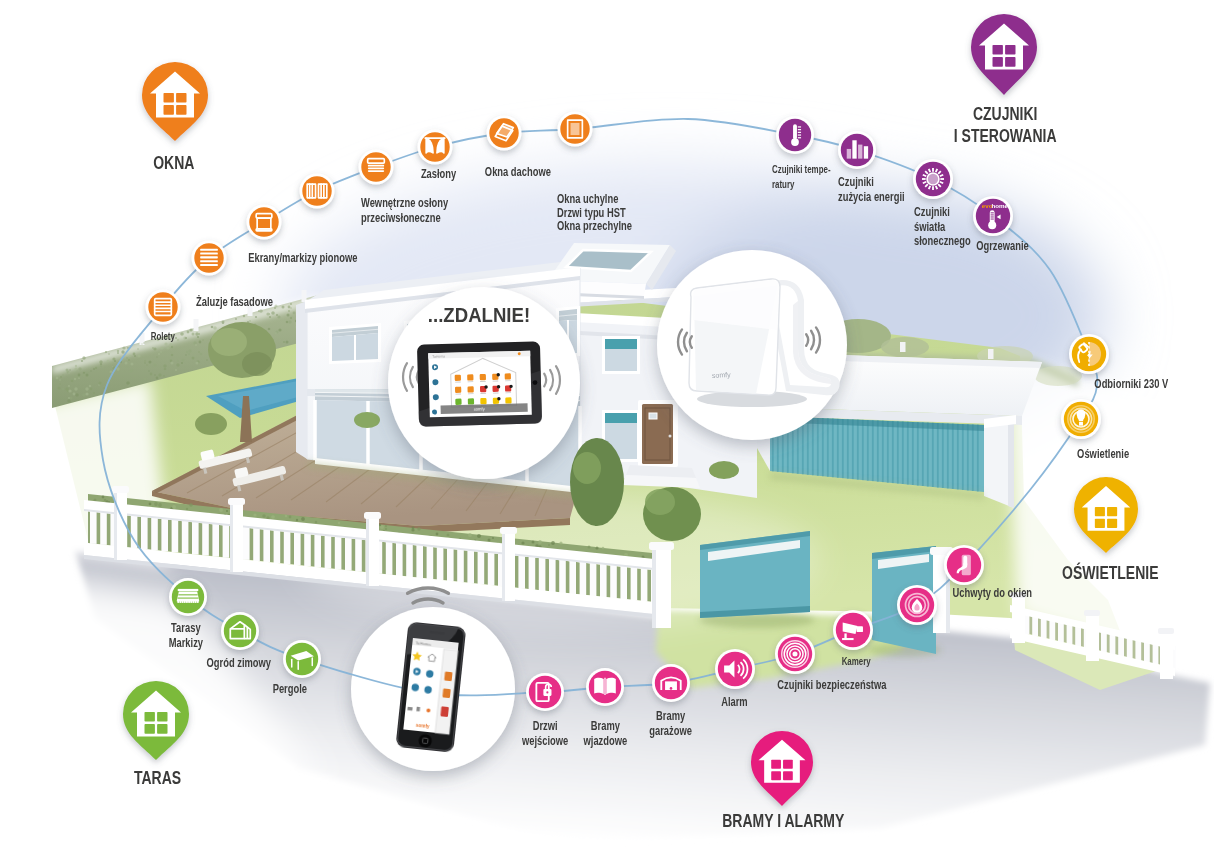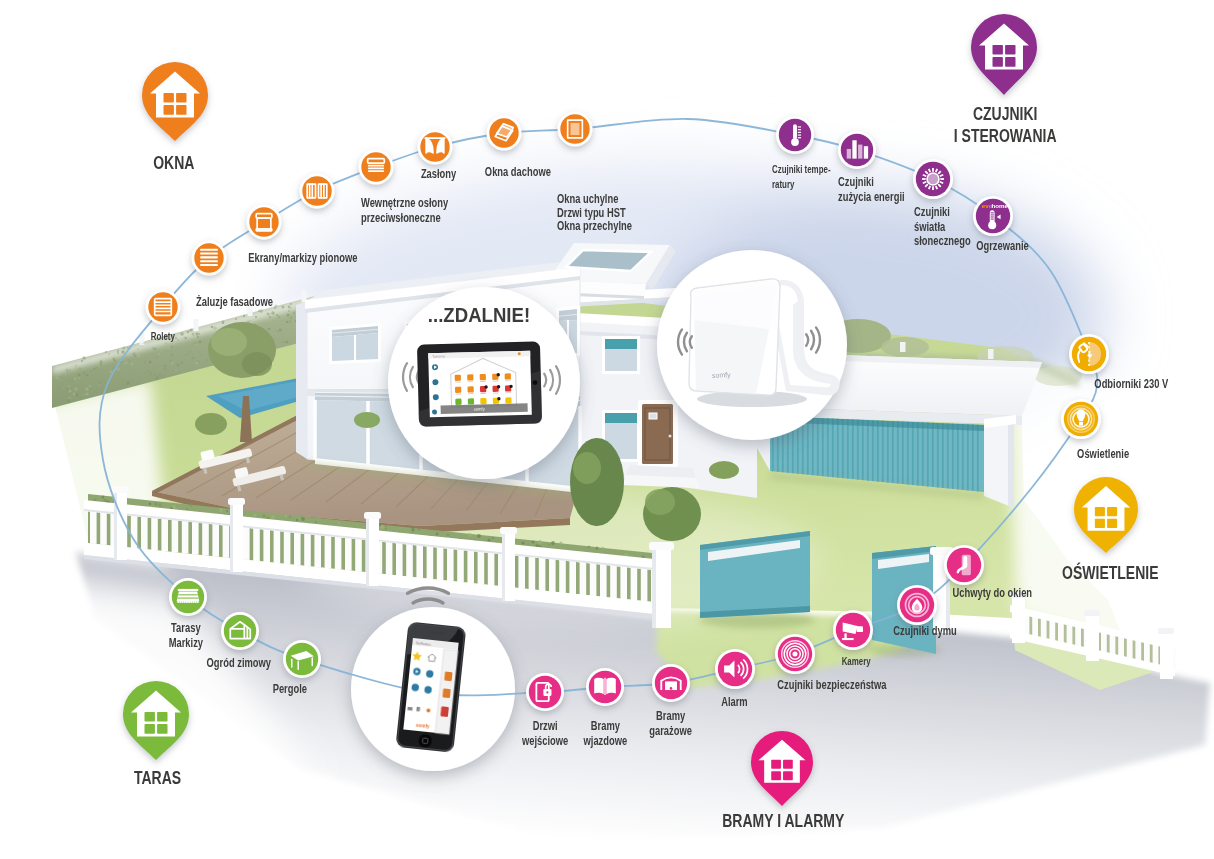--- a/index.html
+++ b/index.html
@@ -1312,21 +1312,20 @@
     <div class="lb" style="left:289px;top:167px;width:300px;text-align:center;font-size:13px;font-weight:700;line-height:14px;"><span style="display:inline-block;transform:scaleX(0.72);transform-origin:50% 50%;white-space:nowrap;">Zasłony</span></div>
     <div class="lb" style="left:368px;top:165px;width:300px;text-align:center;font-size:13px;font-weight:700;line-height:14px;"><span style="display:inline-block;transform:scaleX(0.72);transform-origin:50% 50%;white-space:nowrap;">Okna dachowe</span></div>
     <div class="lb" style="left:557px;top:159px;text-align:left;font-size:13px;font-weight:700;line-height:13.6px;margin-top:33px;"><span style="display:inline-block;transform:scaleX(0.72);transform-origin:0 50%;white-space:nowrap;">Okna uchylne<br>Drzwi typu HST<br>Okna przechylne</span></div>
     <div class="lb" style="left:772px;top:162px;text-align:left;font-size:11px;font-weight:700;line-height:14.5px;"><span style="display:inline-block;transform:scaleX(0.72);transform-origin:0 50%;white-space:nowrap;">Czujniki tempe-<br>ratury</span></div>
     <div class="lb" style="left:838px;top:174px;text-align:left;font-size:13px;font-weight:700;line-height:15px;"><span style="display:inline-block;transform:scaleX(0.72);transform-origin:0 50%;white-space:nowrap;">Czujniki<br>zużycia energii</span></div>
     <div class="lb" style="left:914px;top:205px;text-align:left;font-size:13px;font-weight:700;line-height:14.6px;"><span style="display:inline-block;transform:scaleX(0.72);transform-origin:0 50%;white-space:nowrap;">Czujniki<br>światła<br>słonecznego</span></div>
     <div class="lb" style="left:852px;top:239px;width:300px;text-align:center;font-size:13px;font-weight:700;line-height:14px;"><span style="display:inline-block;transform:scaleX(0.72);transform-origin:50% 50%;white-space:nowrap;">Ogrzewanie</span></div>
     <div class="lb" style="left:981px;top:377px;width:300px;text-align:center;font-size:13px;font-weight:700;line-height:14px;"><span style="display:inline-block;transform:scaleX(0.72);transform-origin:50% 50%;white-space:nowrap;">Odbiorniki 230 V</span></div>
     <div class="lb" style="left:953px;top:447px;width:300px;text-align:center;font-size:13px;font-weight:700;line-height:14px;"><span style="display:inline-block;transform:scaleX(0.72);transform-origin:50% 50%;white-space:nowrap;">Oświetlenie</span></div>
     <div class="lb" style="left:842px;top:586px;width:300px;text-align:center;font-size:13px;font-weight:700;line-height:14px;"><span style="display:inline-block;transform:scaleX(0.72);transform-origin:50% 50%;white-space:nowrap;">Uchwyty do okien</span></div>
-    <div class="lb" style="left:775px;top:624px;width:300px;text-align:center;font-size:13px;font-weight:700;line-height:14px;"><span style="display:inline-block;transform:scaleX(0.72);transform-origin:50% 50%;white-space:nowrap;">Czujniki dymu</span></div>
     <div class="lb" style="left:706px;top:654px;width:300px;text-align:center;font-size:11px;font-weight:700;line-height:14px;"><span style="display:inline-block;transform:scaleX(0.72);transform-origin:50% 50%;white-space:nowrap;">Kamery</span></div>
     <div class="lb" style="left:682px;top:678px;width:300px;text-align:center;font-size:13px;font-weight:700;line-height:14px;"><span style="display:inline-block;transform:scaleX(0.72);transform-origin:50% 50%;white-space:nowrap;">Czujniki bezpieczeństwa</span></div>
     <div class="lb" style="left:584px;top:695px;width:300px;text-align:center;font-size:13px;font-weight:700;line-height:14px;"><span style="display:inline-block;transform:scaleX(0.72);transform-origin:50% 50%;white-space:nowrap;">Alarm</span></div>
     <div class="lb" style="left:521px;top:708px;width:300px;text-align:center;font-size:13px;font-weight:700;line-height:15px;"><span style="display:inline-block;transform:scaleX(0.72);transform-origin:50% 50%;white-space:nowrap;">Bramy<br>garażowe</span></div>
     <div class="lb" style="left:455px;top:718px;width:300px;text-align:center;font-size:13px;font-weight:700;line-height:15px;"><span style="display:inline-block;transform:scaleX(0.72);transform-origin:50% 50%;white-space:nowrap;">Bramy<br>wjazdowe</span></div>
     <div class="lb" style="left:395px;top:718px;width:300px;text-align:center;font-size:13px;font-weight:700;line-height:15px;"><span style="display:inline-block;transform:scaleX(0.72);transform-origin:50% 50%;white-space:nowrap;">Drzwi<br>wejściowe</span></div>
     <div class="lb" style="left:36px;top:620px;width:300px;text-align:center;font-size:13px;font-weight:700;line-height:15px;"><span style="display:inline-block;transform:scaleX(0.72);transform-origin:50% 50%;white-space:nowrap;">Tarasy<br>Markizy</span></div>
     <div class="lb" style="left:89px;top:656px;width:300px;text-align:center;font-size:13px;font-weight:700;line-height:14px;"><span style="display:inline-block;transform:scaleX(0.72);transform-origin:50% 50%;white-space:nowrap;">Ogród zimowy</span></div>
     <div class="lb" style="left:140px;top:682px;width:300px;text-align:center;font-size:13px;font-weight:700;line-height:14px;"><span style="display:inline-block;transform:scaleX(0.72);transform-origin:50% 50%;white-space:nowrap;">Pergole</span></div>
     <div class="lb" style="left:24px;top:154px;width:300px;text-align:center;font-size:17.5px;font-weight:700;line-height:19px;"><span style="display:inline-block;transform:scaleX(0.8);transform-origin:50% 50%;white-space:nowrap;">OKNA</span></div>

